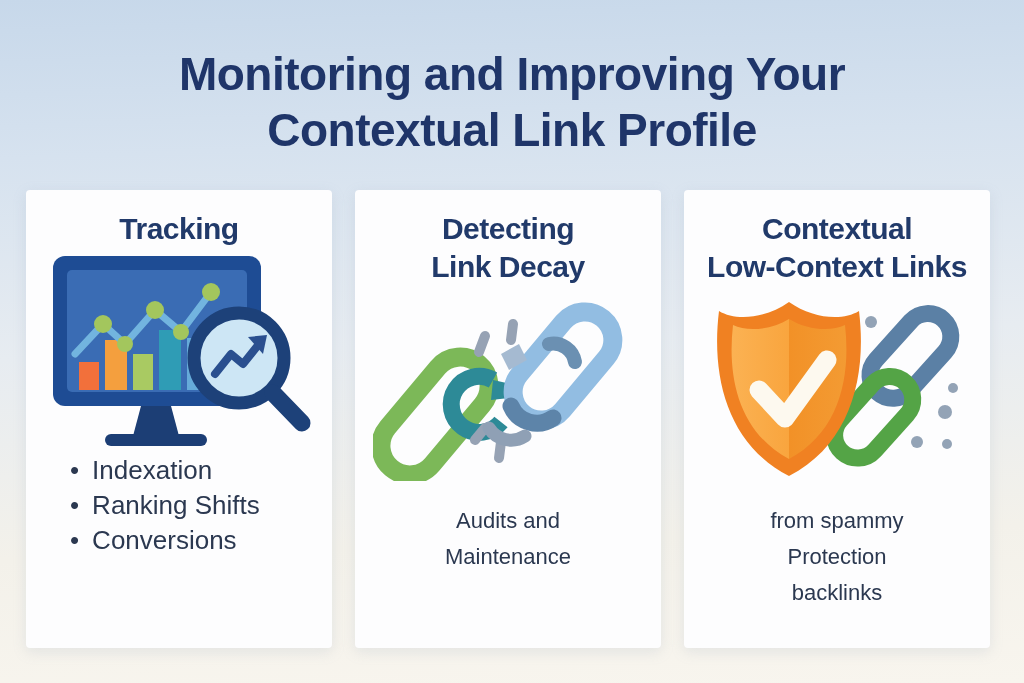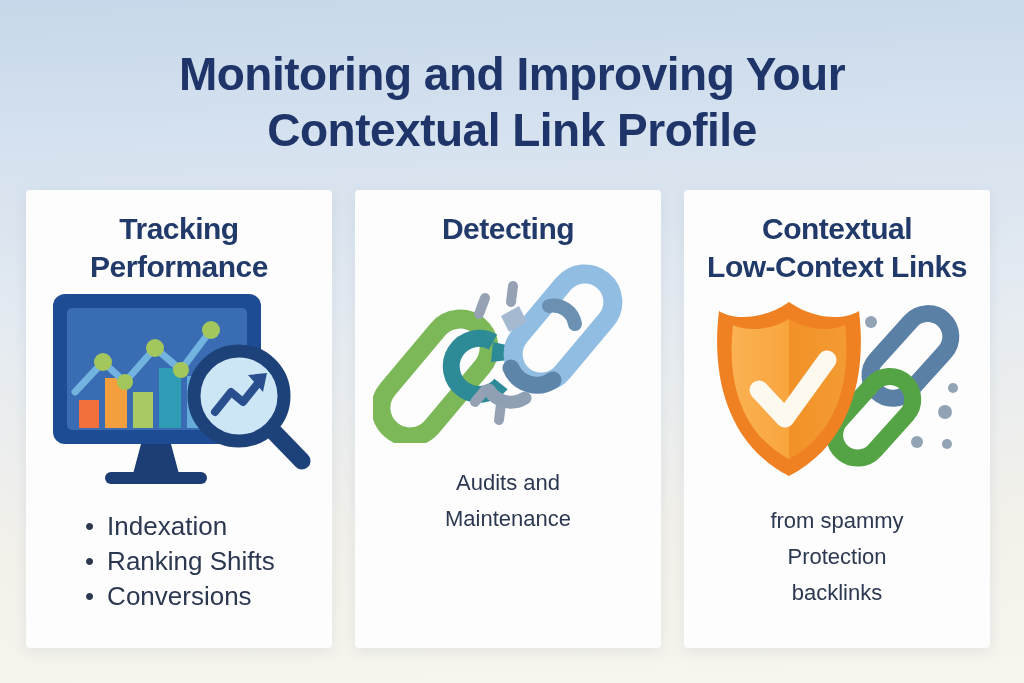--- a/index.html
+++ b/index.html
@@ -35,21 +35,21 @@
     color:#213a6a; font-size:30px; font-weight:bold; line-height:38px;
     letter-spacing:-0.5px;
   }
   .card-title span { display:block; white-space:nowrap; }
   .icon-wrap {
     height:205px; width:100%;
     display:flex; align-items:center; justify-content:center;
   }
   .bullet-list {
     list-style:none; width:100%;
-    padding-left:59px; margin-top:18px;
+    padding-left:44px; margin-top:0;
     color:#2b3850; font-size:26px; line-height:35px;
   }
   .bullet-list li::before {
     content:"\2022"; margin-right:13px; color:#2b3850;
   }
   .caption {
     margin-top:12px; text-align:center;
     color:#2b3850; font-size:22px; line-height:36px;
   }
   .caption span { display:block; }
@@ -62,21 +62,20 @@
   <h1 class="main-title">
     <span>Monitoring and Improving Your</span>
     <span>Contextual Link Profile</span>
   </h1>
 
   <div class="cards">
 
     <div class="card">
       <h2 class="card-title">
         <span>Tracking</span>
-        <span>Performance</span>
       </h2>
       <div class="icon-wrap">
         <svg width="272" height="198" viewBox="0 0 272 198" aria-hidden="true">
           <rect x="10" y="4" width="208" height="150" rx="12" fill="#1e4c94"></rect>
           <rect x="24" y="18" width="180" height="122" rx="5" fill="#3a6cb4"></rect>
           <rect x="36" y="110" width="20" height="28" fill="#f2703b"></rect>
           <rect x="62" y="88" width="22" height="50" fill="#f49f3e"></rect>
           <rect x="90" y="102" width="20" height="36" fill="#a9ca62"></rect>
           <rect x="116" y="78" width="22" height="60" fill="#2f9cb5"></rect>
           <rect x="144" y="86" width="20" height="52" fill="#66abd9"></rect>
@@ -97,20 +96,21 @@
       <ul class="bullet-list">
         <li>Indexation</li>
         <li>Ranking Shifts</li>
         <li>Conversions</li>
       </ul>
     </div>
 
     <div class="card">
       <h2 class="card-title">
         <span>Detecting</span>
+        <span>Link Decay</span>
       </h2>
       <div class="icon-wrap">
         <svg width="270" height="185" viewBox="0 0 270 185" aria-hidden="true">
           <g transform="rotate(-50 62 120)">
             <rect x="-6" y="91" width="136" height="58" rx="29" fill="none" stroke="#7cb858" stroke-width="19"></rect>
           </g>
           <path d="M120 84 a28 28 0 1 0 8 42" fill="none" stroke="#2d8a97" stroke-width="17" stroke-linecap="butt"></path>
           <path d="M120 84 l18 4 l-2 14 l-18 2 Z" fill="#2d8a97"></path>
           <g transform="rotate(-50 190 70)">
             <rect x="128" y="42" width="124" height="56" rx="28" fill="none" stroke="#92bde2" stroke-width="19"></rect>

